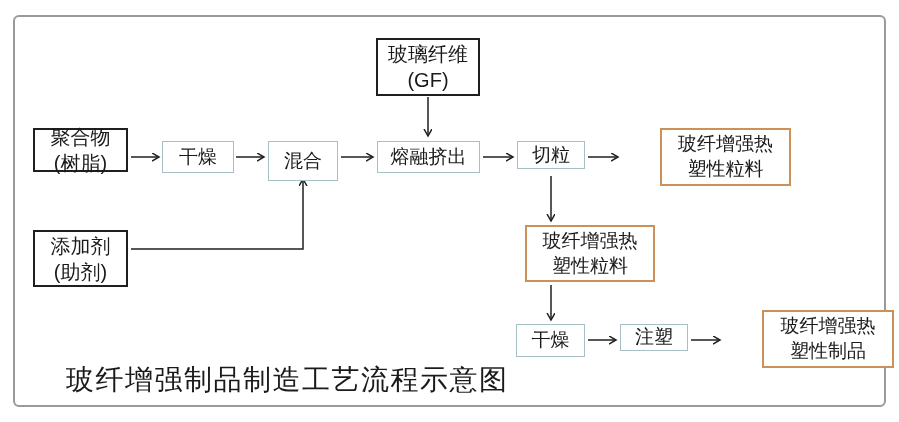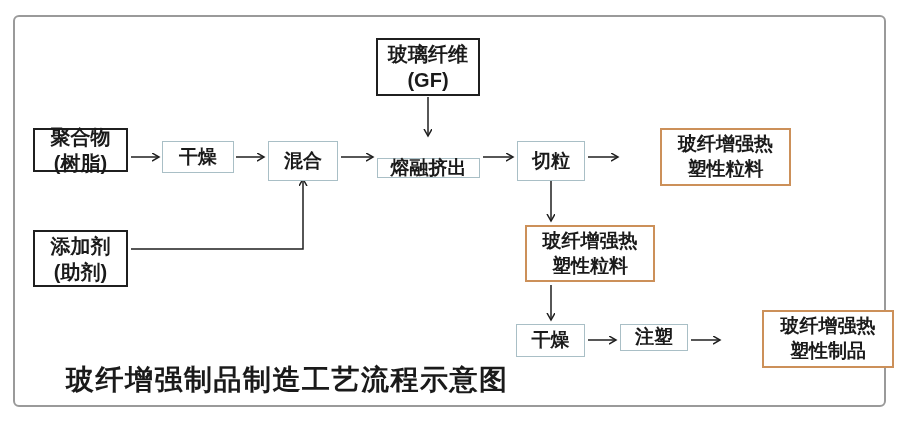--- a/index.html
+++ b/index.html
@@ -14,21 +14,20 @@
   * { margin: 0; padding: 0; box-sizing: border-box; }
   html, body { background: var(--bg); }
   .canvas {
     position: relative;
     width: 899px;
     height: 422px;
     background: var(--bg);
     font-family: "Liberation Sans", "DejaVu Sans", sans-serif;
     color: var(--text);
     overflow: hidden;
-    font-weight: bold;
   }
   .frame {
     position: absolute;
     left: 13px; top: 15px;
     width: 873px; height: 392px;
     border: 2px solid var(--outer-border);
     border-radius: 6px;
     background: transparent;
   }
   .node {
@@ -101,23 +100,23 @@
   <div class="node black" style="left:33px; top:128px; width:95px; height:44px;">聚合物
 (树脂)</div>
 
   <div class="node black" style="left:33px; top:222px; width:95px; height:57px;margin-top:8px;">添加剂
 (助剂)</div>
 
   <div class="node blue small" style="left:162px; top:141px; width:72px; height:32px;">干燥</div>
 
   <div class="node blue small" style="left:268px; top:141px; width:70px; height:40px;text-align:right;">混合</div>
 
-  <div class="node blue small" style="left:377px; top:158px; width:103px; height:20px;">熔融挤出</div>
+  <div class="node blue small" style="left:377px; top:141px; width:103px; height:32px;">熔融挤出</div>
 
-  <div class="node blue small" style="left:517px; top:141px; width:68px; height:40px;">切粒</div>
+  <div class="node blue small" style="left:517px; top:141px; width:68px; height:28px;">切粒</div>
 
   <div class="node orange small" style="left:622px; top:128px; width:131px; height:58px;">玻纤增强热
 塑性粒料</div>
 
   <div class="node orange small" style="left:487px; top:225px; width:130px; height:57px;">玻纤增强热
 塑性粒料</div>
 
   <div class="node blue small" style="left:516px; top:324px; width:69px; height:33px;">干燥</div>
 
   <div class="node blue small" style="left:620px; top:324px; width:68px; height:27px;">注塑</div>

